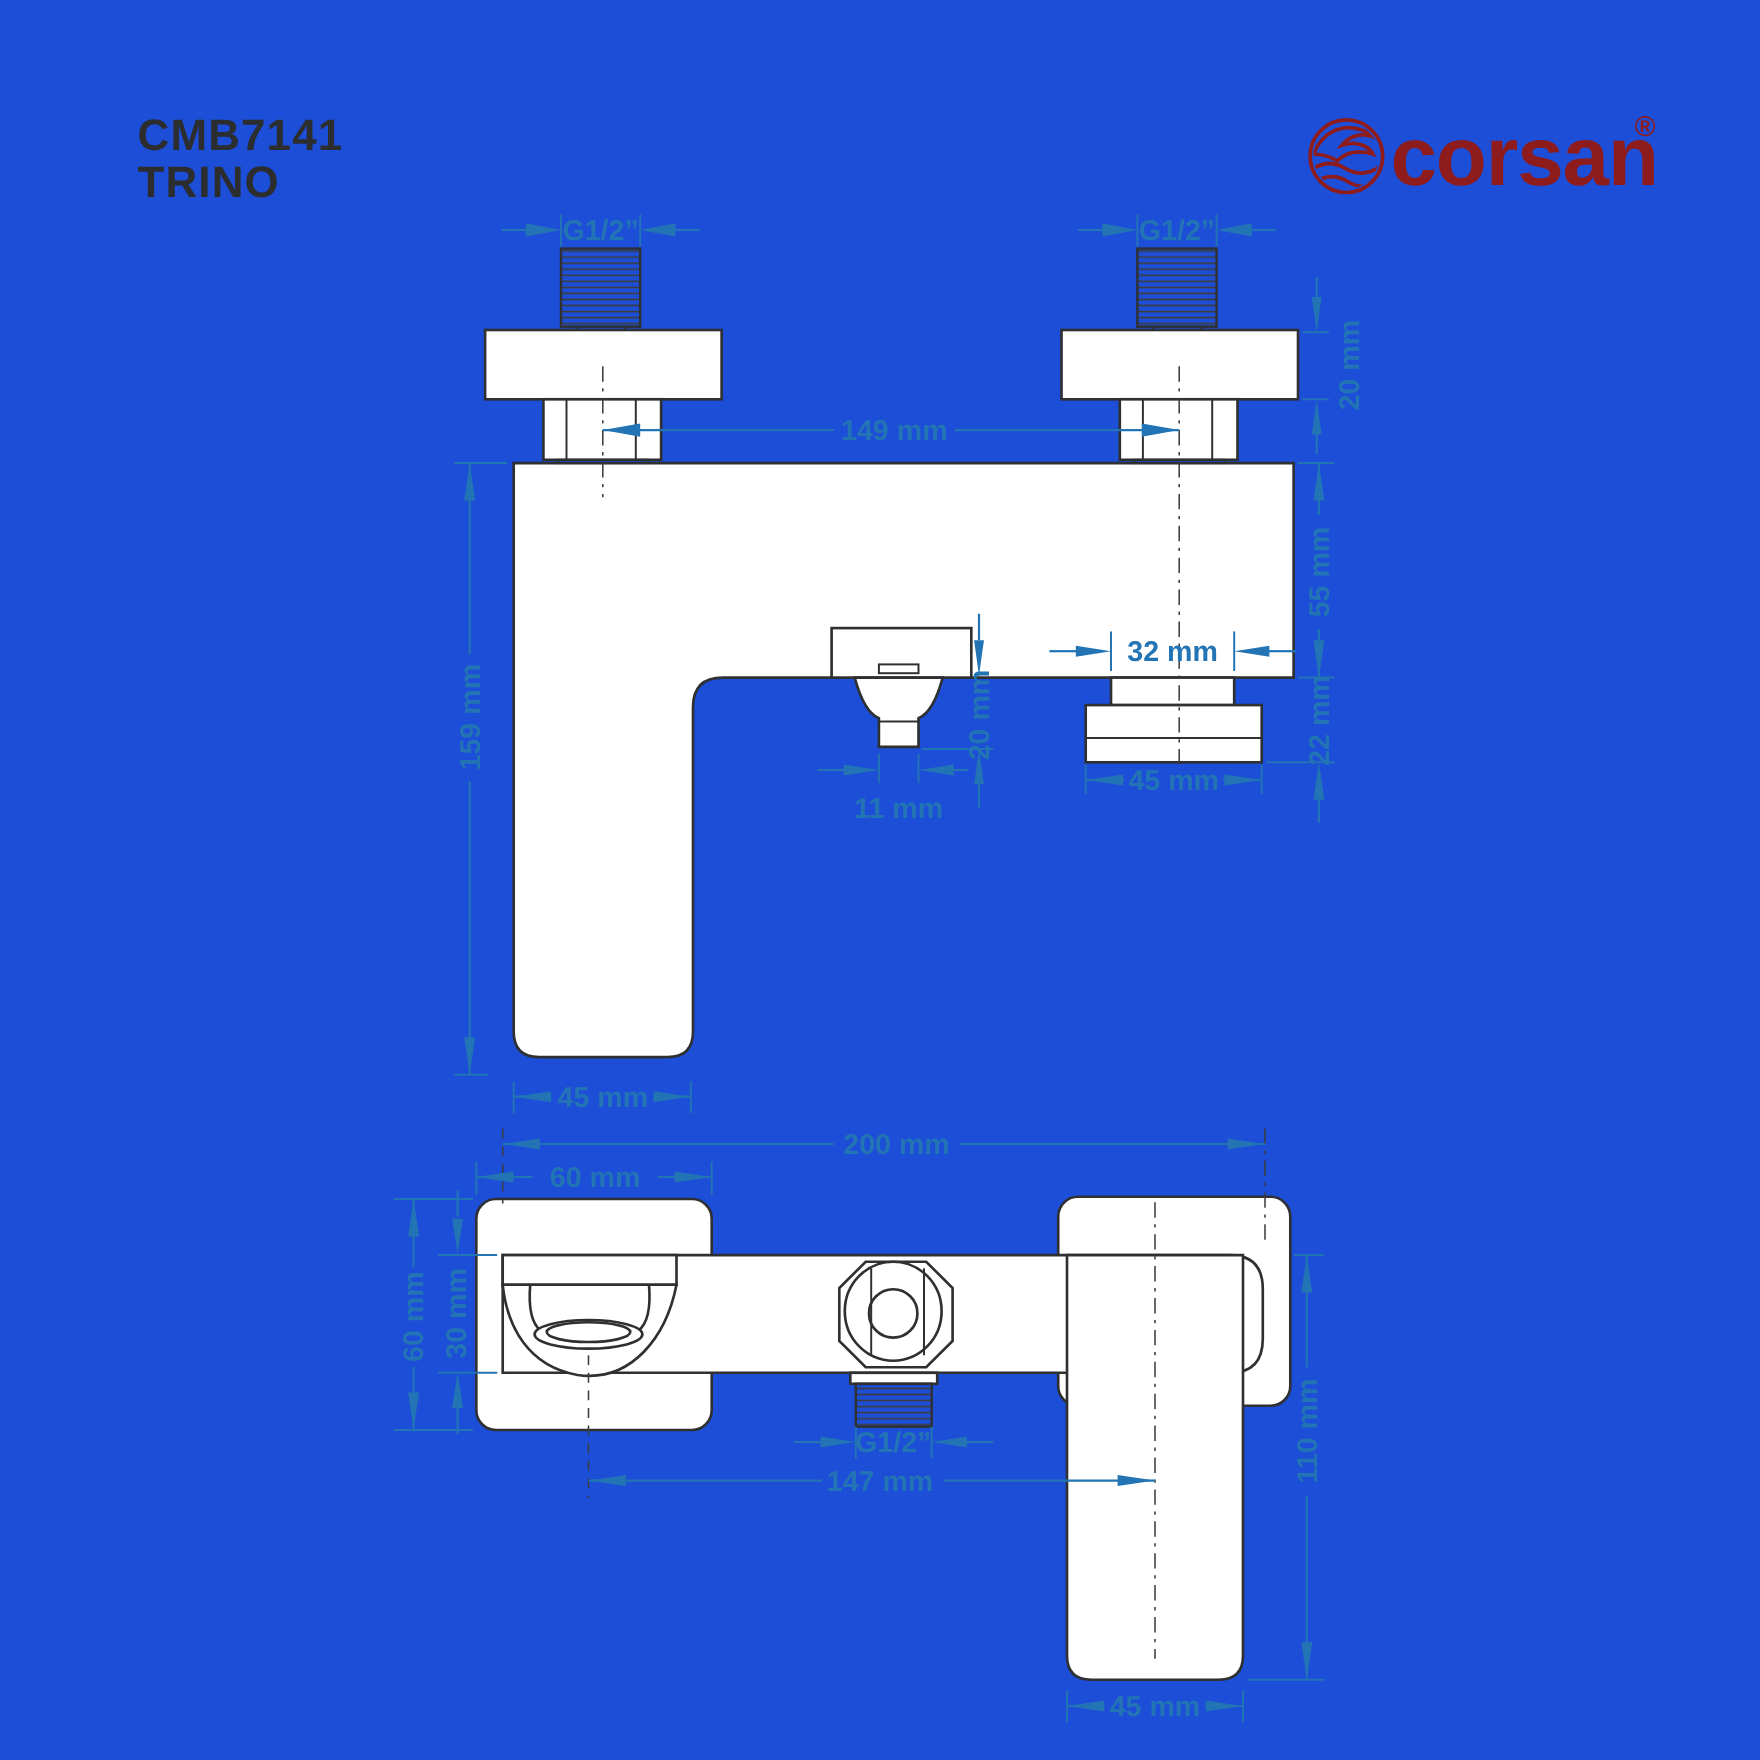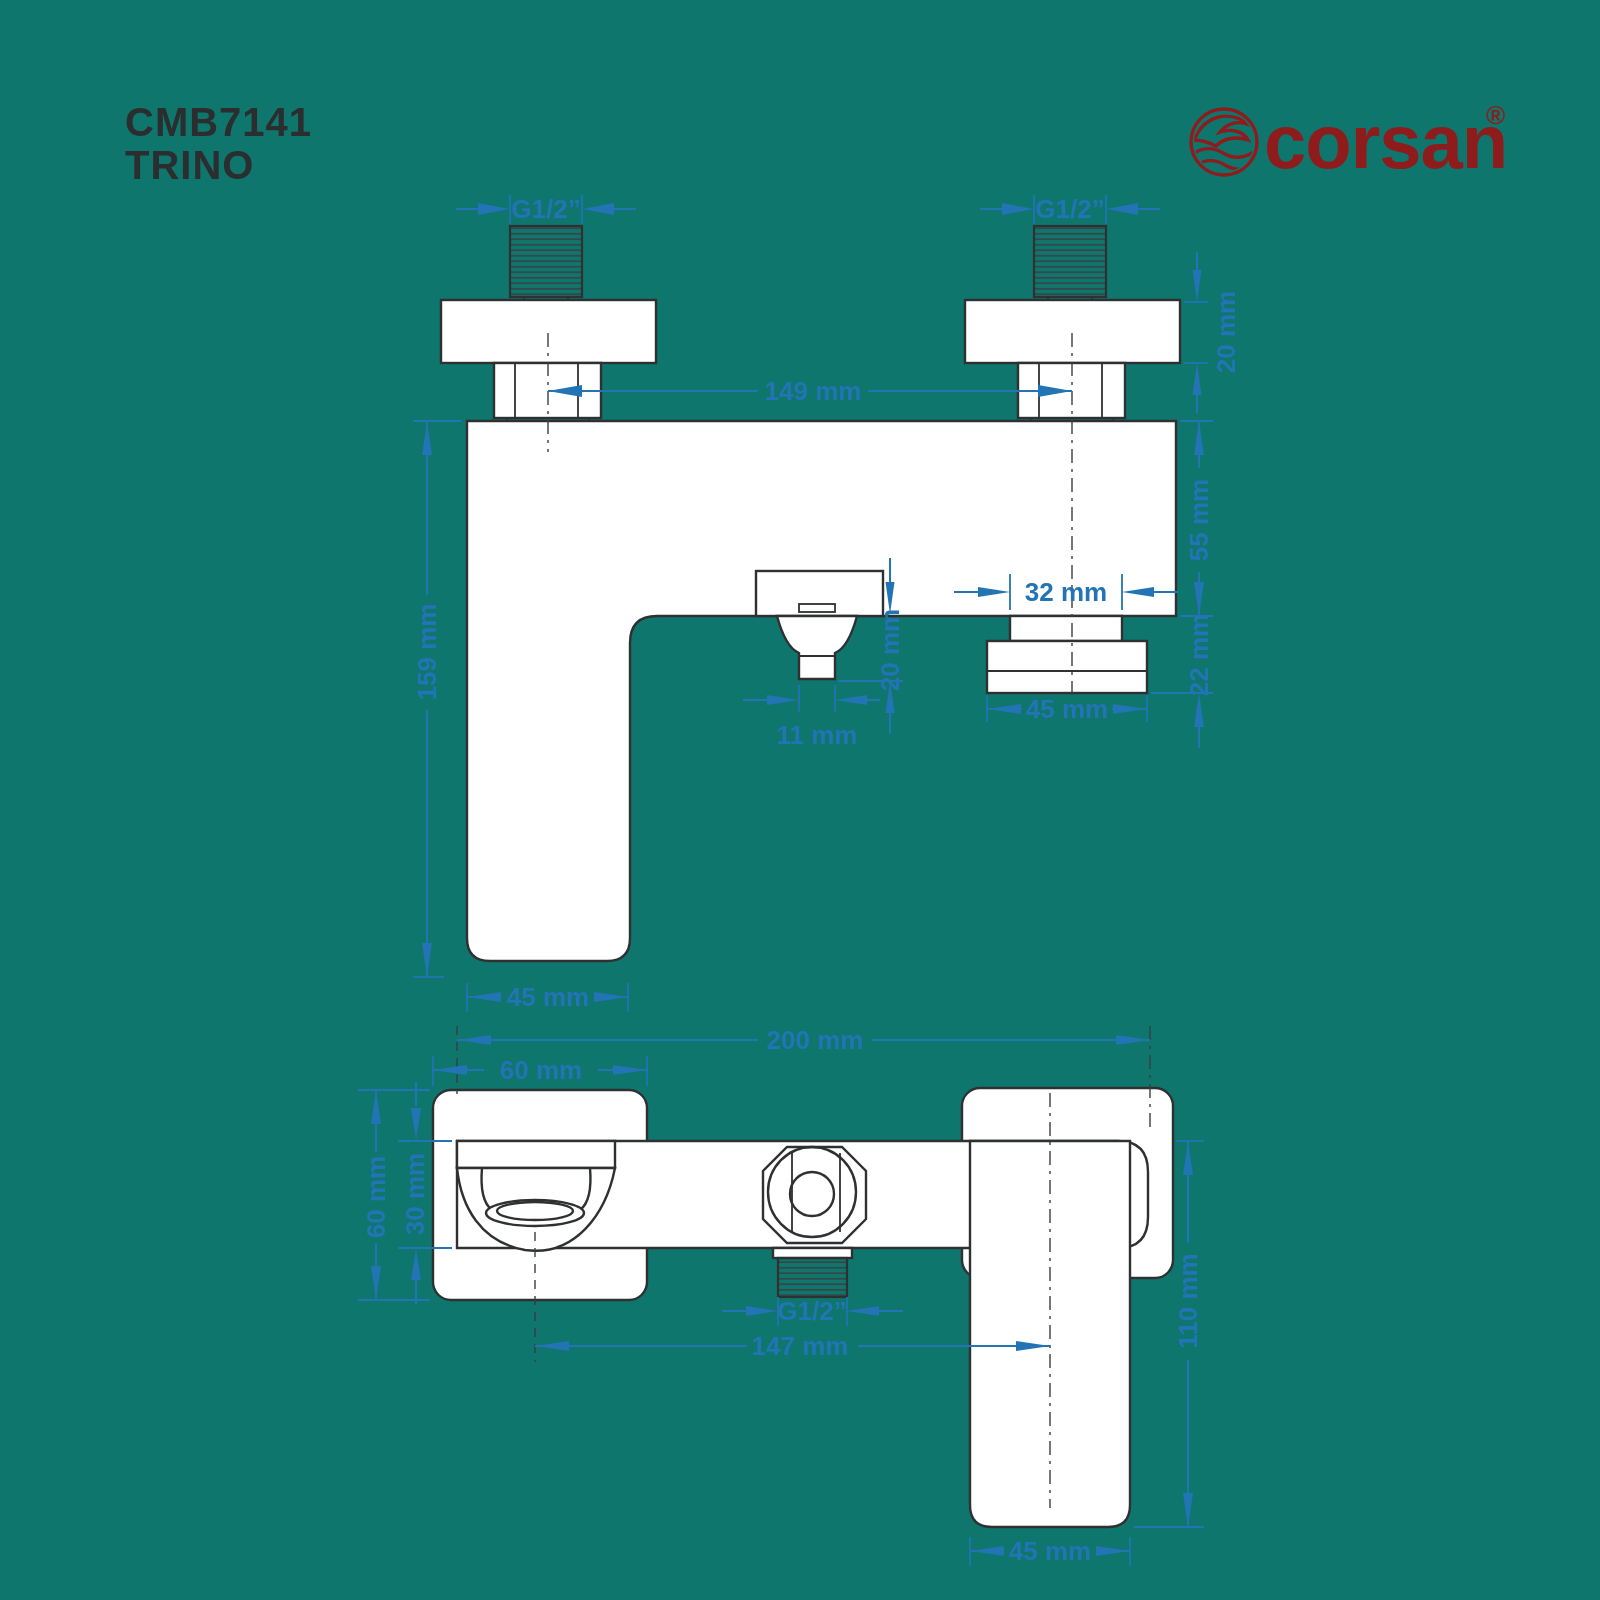--- a/index.html
+++ b/index.html
@@ -1,16 +1,16 @@
 <!DOCTYPE html>
 <html><head>
 <meta charset="utf-8">
 <style>
   html,body{margin:0;padding:0;background:#ffffff;}
-  .page{position:relative;width:1600px;height:1600px;background:#0f766e;overflow:hidden;
+  .page{position:relative;width:1600px;height:1600px;background:#1d4ed8;overflow:hidden;
         font-family:"Liberation Sans", sans-serif;}
   svg{position:absolute;left:0;top:0;}
   .outline{fill:#ffffff;stroke:#2e3032;stroke-width:2.4;}
   .outline-nf{fill:none;stroke:#2e3032;stroke-width:2.4;}
   .thin{fill:none;stroke:#2e3032;stroke-width:1.8;}
   .cline{fill:none;stroke:#3a3d40;stroke-width:1.4;stroke-dasharray:14 6 3 6;}
   .cdash{fill:none;stroke:#3a3d40;stroke-width:1.4;stroke-dasharray:9 7;}
   .dim{stroke:#2274b4;stroke-width:2;fill:none;}
   .dimext{stroke:#2274b4;stroke-width:1.8;fill:none;}
   .arr{fill:#2274b4;stroke:none;}

